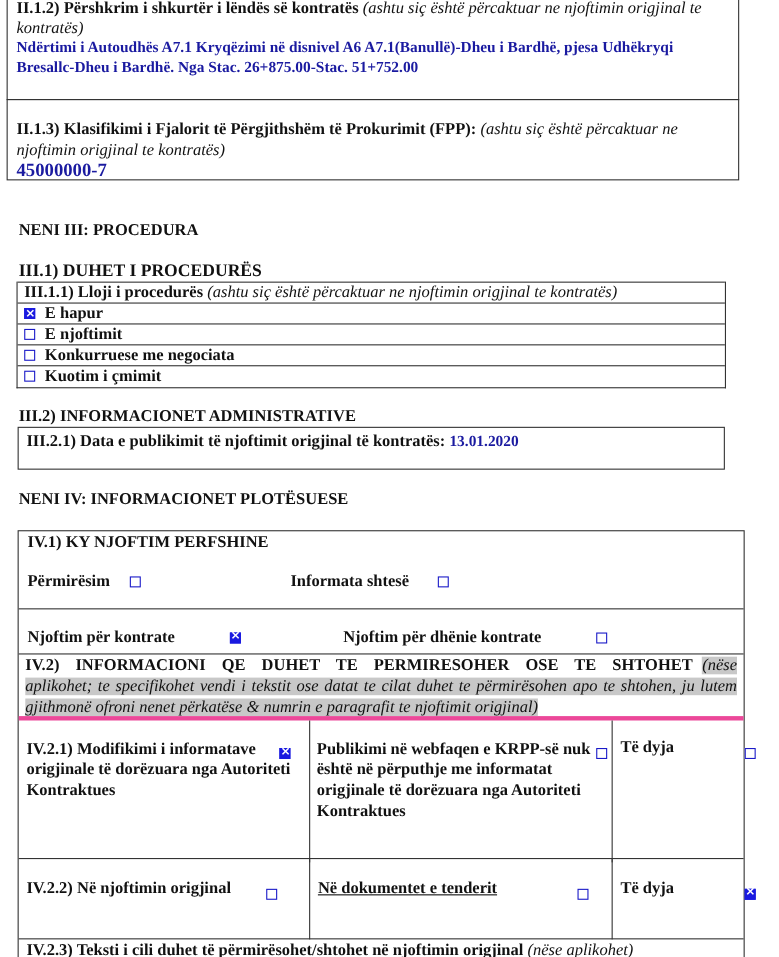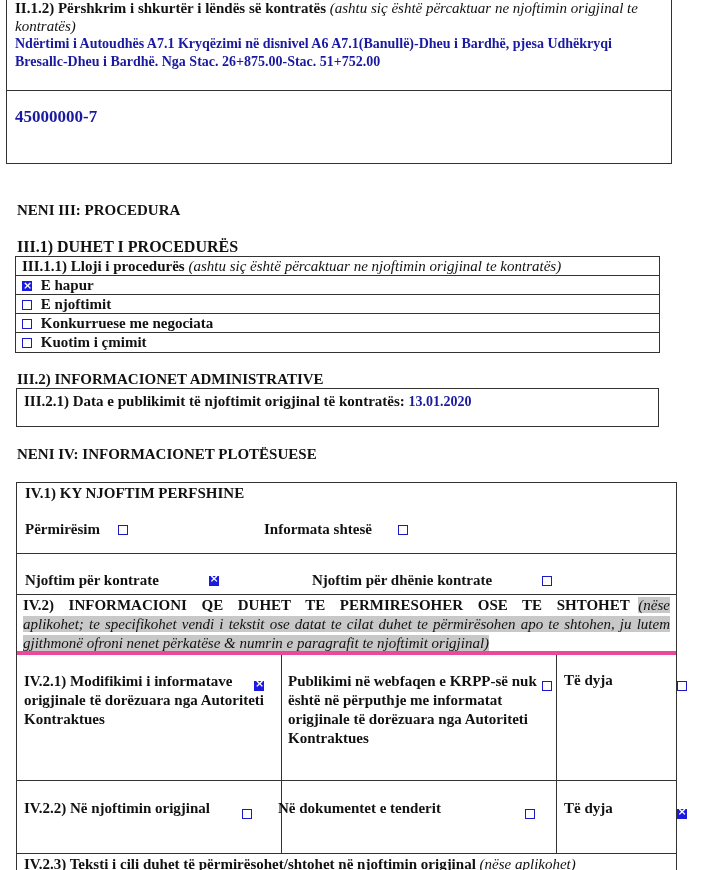--- a/index.html
+++ b/index.html
@@ -22,20 +22,24 @@
 
 <div class="box" style="left:6px; top:-10px; width:666px; height:101px; padding:8px 8px 0 8px;">
   <div style="line-height:18px;">
     <b>II.1.2) Përshkrim i shkurtër i lëndës së kontratës</b>
     <i>(ashtu siç është përcaktuar ne njoftimin origjinal te kontratës)</i>
   </div>
   <div class="blue" style="font-size:14px; line-height:18px;">Ndërtimi i Autoudhës A7.1 Kryqëzimi në disnivel A6  A7.1(Banullë)-Dheu i Bardhë, pjesa Udhëkryqi Bresallc-Dheu i Bardhë. Nga Stac. 26+875.00-Stac. 51+752.00</div>
 </div>
 
 <div class="box" style="left:6px; top:90px; width:666px; height:74px; padding:18px 8px 0 8px;">
+  <div style="line-height:19px;">
+    <b>II.1.3) Klasifikimi i Fjalorit të Përgjithshëm të Prokurimit (FPP):</b>
+    <i>(ashtu siç është përcaktuar ne njoftimin origjinal te kontratës)</i>
+  </div>
   <div class="blue" style="font-size:17px; line-height:15px;">45000000-7</div>
 </div>
 
 <div class="abs b" style="left:17px; top:202px;">NENI III: PROCEDURA</div>
 <div class="abs b" style="left:17px; top:238px; font-size:16px;">III.1) DUHET I PROCEDURËS</div>
 
 <div class="box" style="left:15px; top:256px; width:645px; height:97px; border-top:none;">
   <div class="row" style="top:0; height:19px; border-top:1px solid #333;">
     <b>III.1.1) Lloji i procedurës</b>
     <i>(ashtu siç është përcaktuar ne njoftimin origjinal te kontratës)</i>
@@ -104,21 +108,21 @@
     <span class="cb abs" style="left:511px; top:22px;"></span>
     <div class="cell" style="left:539px;"></div>
     <b class="abs" style="left:547px; top:17px;">Të dyja</b>
     <span class="cb abs" style="left:632px; top:22px;"></span>
   </div>
 
   <div class="abs" style="left:0; right:0; top:297px; height:73px; border-top:1px solid #333;">
     <b class="abs" style="left:7px; top:19px;">IV.2.2) Në njoftimin origjinal</b>
     <span class="cb abs" style="left:225px; top:24px;"></span>
     <div class="cell" style="left:264px;"></div>
-    <b class="abs" style="left:261px; top:19px;">Në dokumentet e tenderit</b>
+    <b class="abs" style="left:272px; top:19px;text-decoration:underline;">Në dokumentet e tenderit</b>
     <span class="cb abs" style="left:494px; top:24px;"></span>
     <div class="cell" style="left:539px;"></div>
     <b class="abs" style="left:547px; top:19px;">Të dyja</b>
     <span class="cb checked abs" style="left:632px; top:24px;"></span>
   </div>
 
   <div class="abs" style="left:0; right:0; top:370px; border-top:1px solid #333; padding:2px 7px;">
     <b>IV.2.3) Teksti i cili duhet të përmirësohet/shtohet në njoftimin origjinal</b>
     <i>(nëse aplikohet)</i>
   </div>

